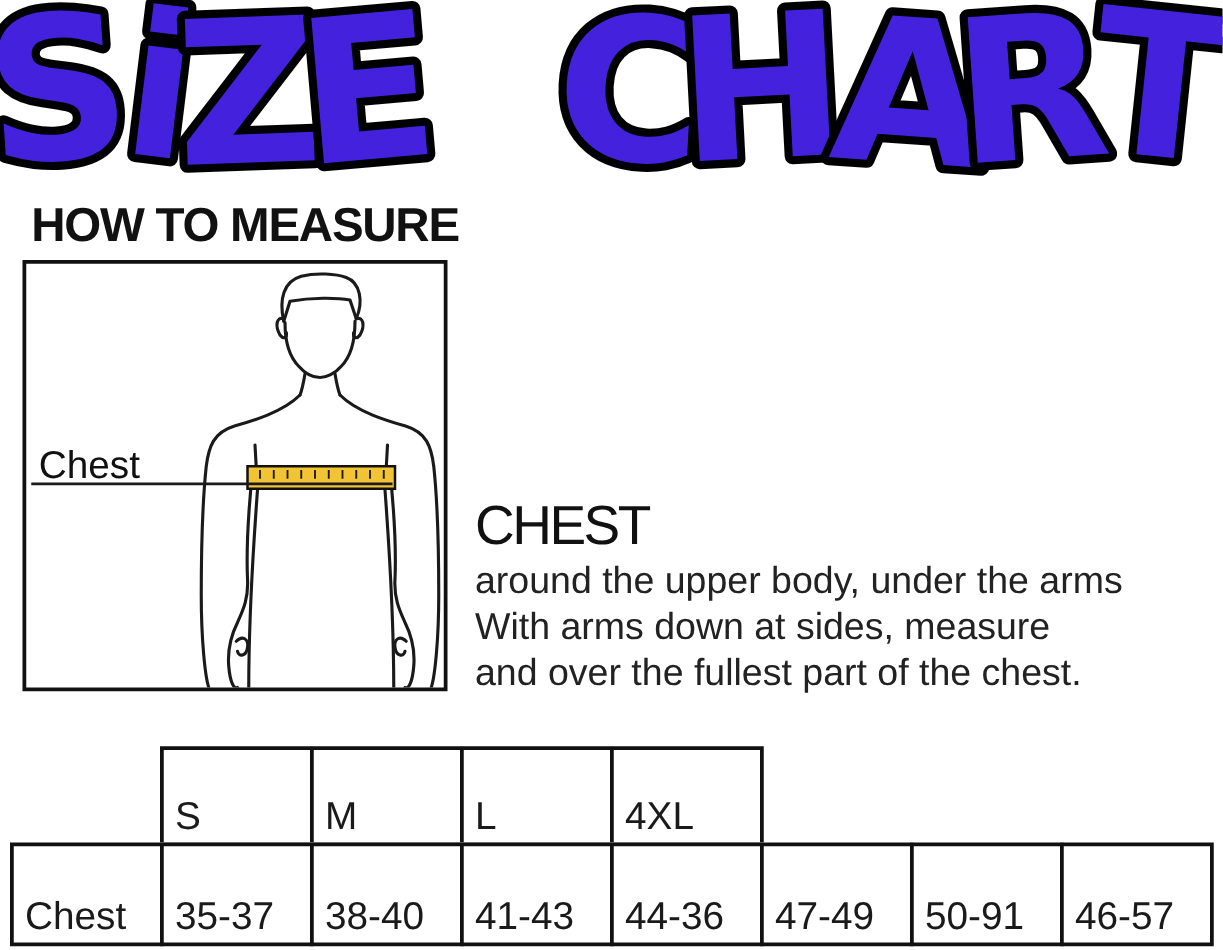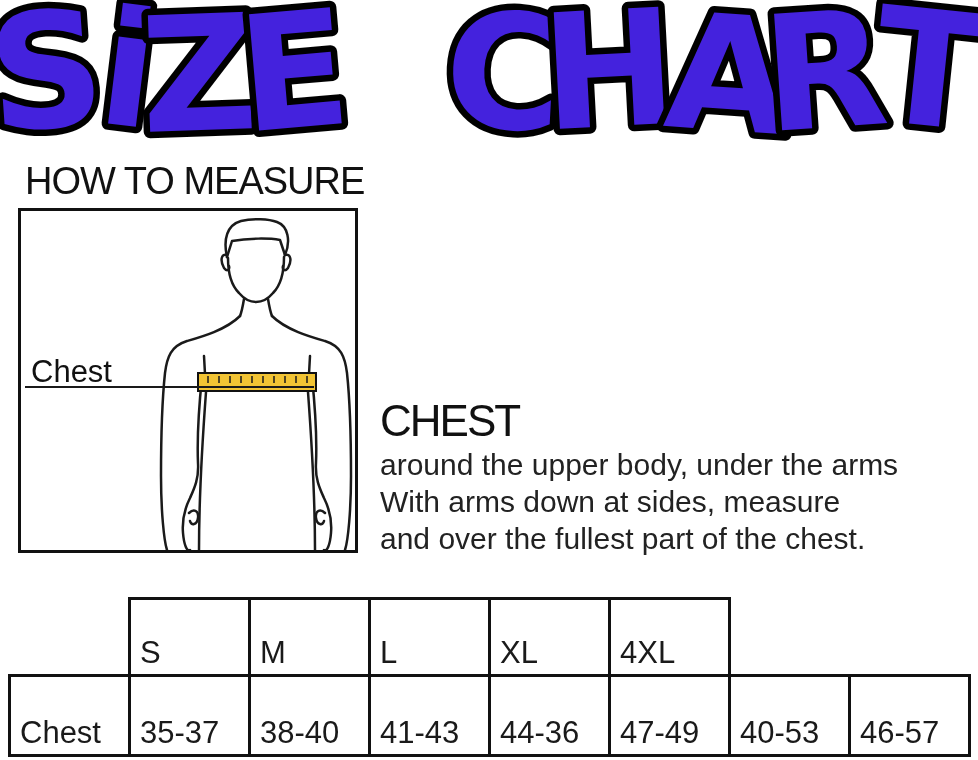--- a/index.html
+++ b/index.html
@@ -12,21 +12,21 @@
     font-family:"DejaVu Sans",sans-serif;
     font-weight:bold;font-size:160px;
     stroke:#000000;stroke-width:13px;
     stroke-linejoin:round;stroke-linecap:round;
     paint-order:stroke fill;
     text-anchor:middle;
   }
 
   
   .h2m{position:absolute;left:25px;top:160px;
-       font-size:38px;font-weight:normal;letter-spacing:-1px;color:#111;}
+       font-size:38px;font-weight:bold;letter-spacing:-1px;color:#111;}
 
   
   .diagram-box{position:absolute;left:18px;top:208px;width:340px;height:345px;
                border:3px solid #111;box-sizing:border-box;background:#fff;}
   .figure-svg{position:absolute;left:0;top:0;}
   .fig{fill:none;stroke:#1a1a1a;stroke-width:2.5;stroke-linecap:round;stroke-linejoin:round;}
   .tick{stroke:#1a1a1a;stroke-width:1.5;}
   .leader{stroke:#1a1a1a;stroke-width:2.2;}
   .chest-label-text{font-family:"Liberation Sans",sans-serif;font-size:31px;fill:#111;}
 
@@ -118,26 +118,25 @@
   <div>around the upper body, under the arms</div>
   <div>With arms down at sides, measure</div>
   <div>and over the fullest part of the chest.</div>
 </div>
 
 <div>
   <div class="thead">
     <div class="cell">S</div>
     <div class="cell">M</div>
     <div class="cell">L</div>
-    <div class="cell">XL</div>
     <div class="cell">4XL</div>
   </div>
   <div class="tbody">
     <div class="cell">Chest</div>
     <div class="cell">35-37</div>
     <div class="cell">38-40</div>
     <div class="cell">41-43</div>
     <div class="cell">44-36</div>
     <div class="cell">47-49</div>
-    <div class="cell">40-53</div>
+    <div class="cell">50-91</div>
     <div class="cell">46-57</div>
   </div>
 </div>
 
 </body></html>

